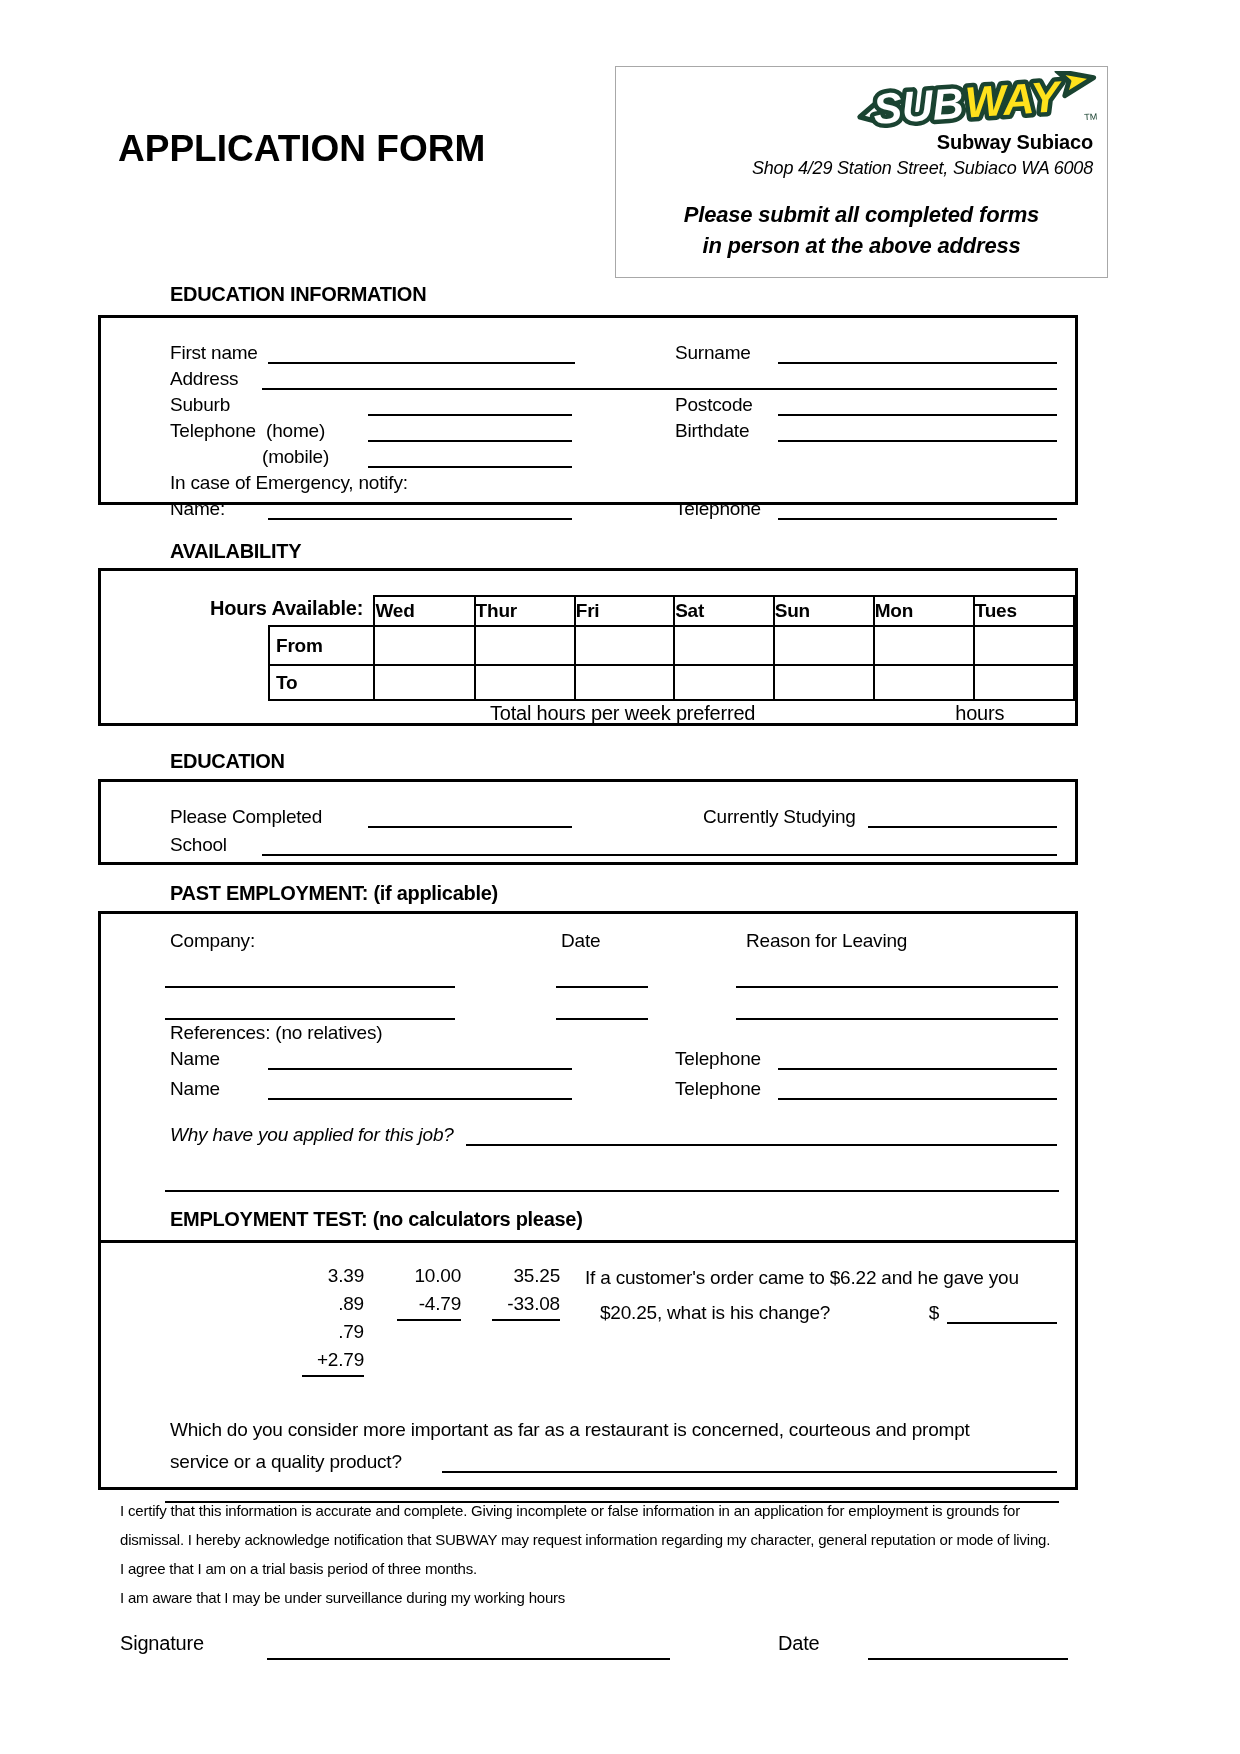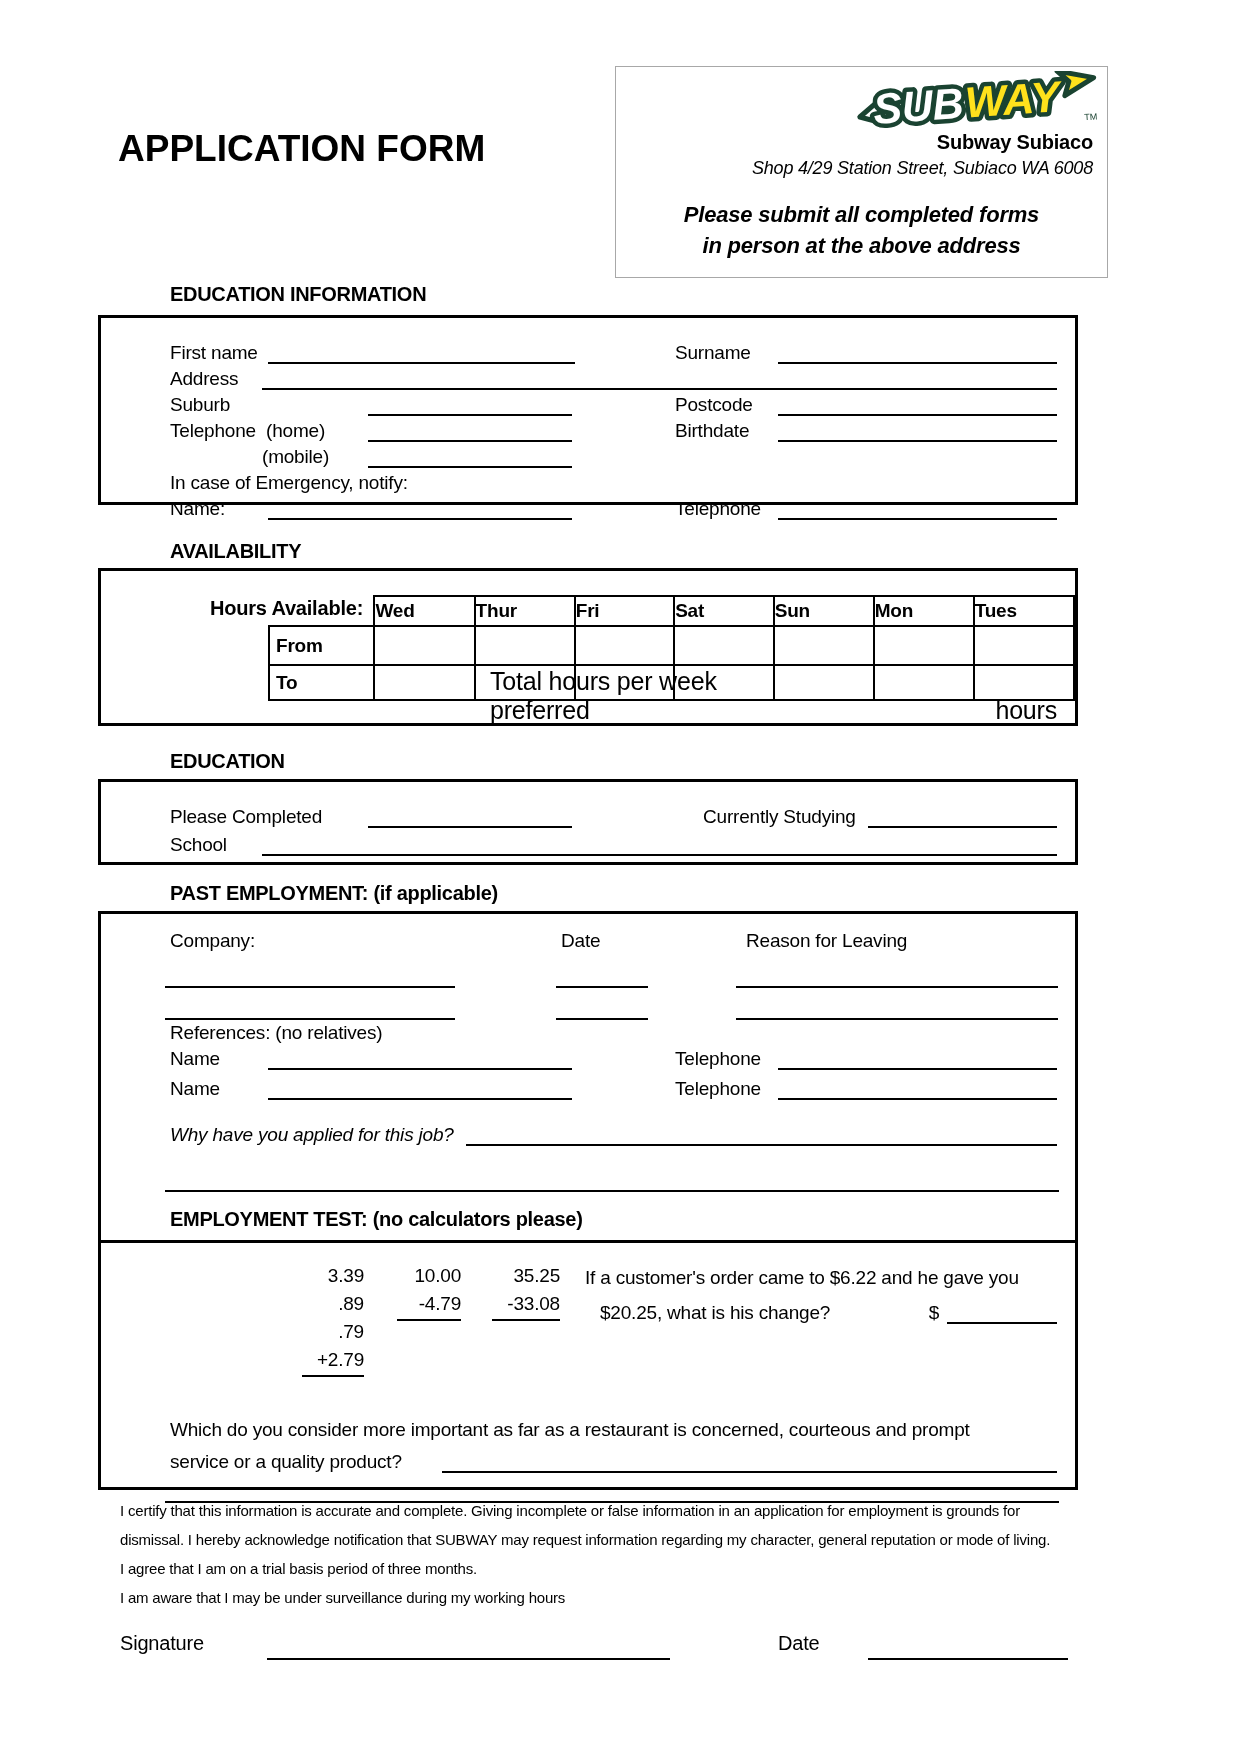--- a/index.html
+++ b/index.html
@@ -39,21 +39,21 @@
 
   
   .hoursLbl{position:absolute;left:69px;top:26px;font-size:20px;font-weight:bold;margin-left:40px;}
   .avtable{position:absolute;left:167px;top:24px;border-collapse:collapse;}
   .avtable td{border:2px solid #000;padding:0;font-size:19px;}
   .avtable td.nob{border:none;}
   .avtable td.day{width:101px;height:28px;font-weight:bold;}
   .avtable td.rowlbl{width:100px;font-weight:bold;padding-left:6px;}
   .avtable tr.fromrow td{height:37px;}
   .avtable tr.torow td{height:33px;}
-  .totalrow{position:absolute;left:69px;right:18px;top:128px;display:flex;align-items:flex-end;height:26px;font-size:25px;}
+  .totalrow{position:absolute;left:69px;right:18px;top:128px;display:flex;align-items:flex-end;height:26px;font-size:20px;}
 
   
   .pehdr span{position:absolute;font-size:19px;white-space:nowrap;}
   .lineA{position:absolute;left:64px;width:290px;}
   .lineB{position:absolute;left:455px;width:92px;}
   .lineC{position:absolute;left:635px;width:322px;}
   .fullline{position:absolute;left:64px;right:16px;}
 
   
   .mathcol{position:absolute;top:22px;font-size:19px;}

